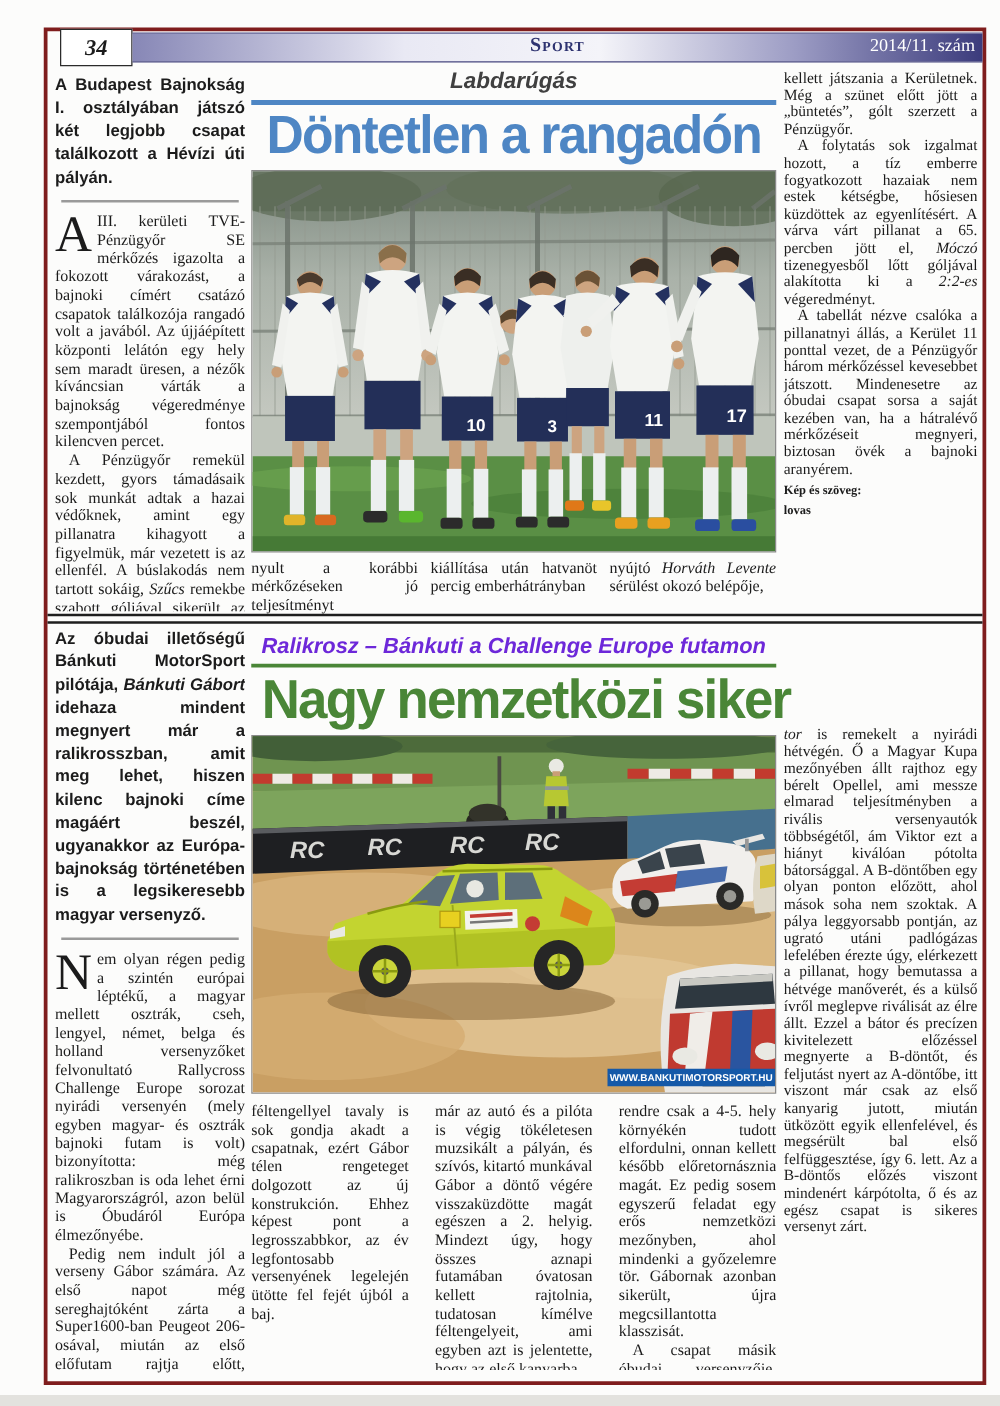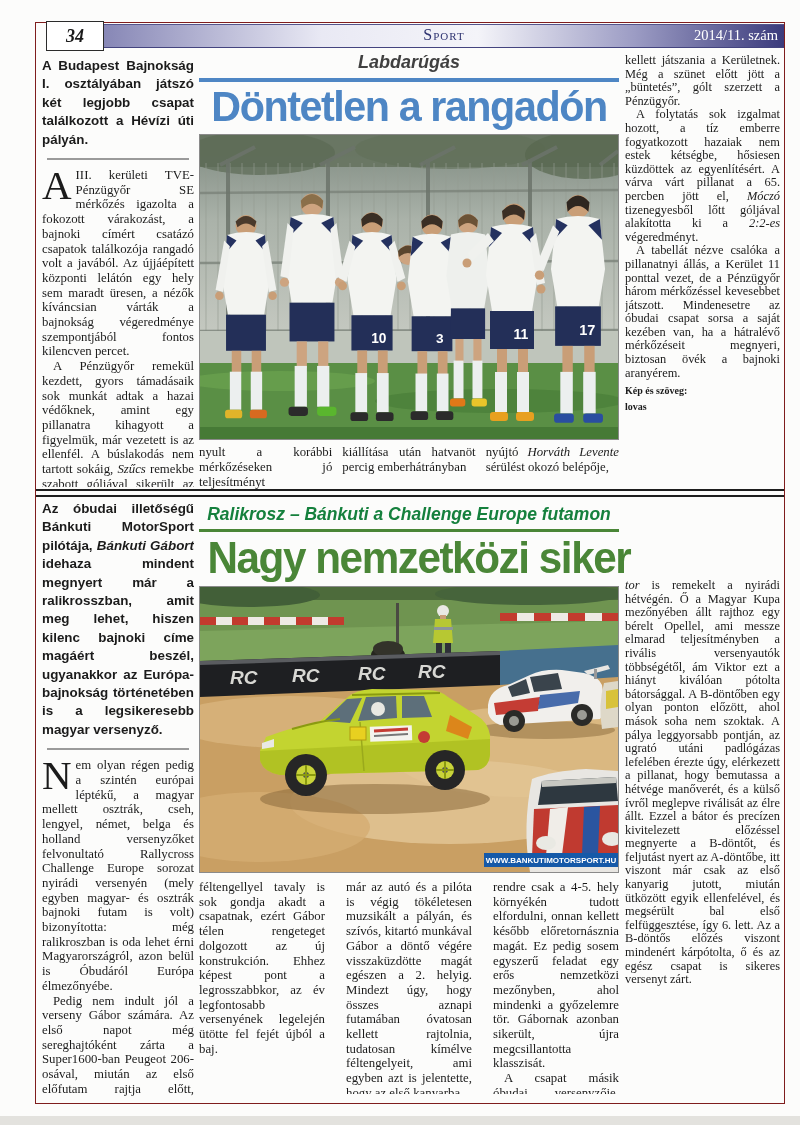--- a/index.html
+++ b/index.html
@@ -1,50 +1,50 @@
 <!DOCTYPE html>
 <html lang="hu"><head>
 <meta charset="utf-8">
 <style>
   html,body{margin:0;padding:0;}
   body{background:#ffffff;}
   .page{position:relative;width:800px;height:1125px;background:#fcfcfb;overflow:hidden;
         font-family:"Liberation Serif",serif;color:#1b1b1b;}
   .scan-edge{position:absolute;left:0;right:0;bottom:0;height:9px;background:#e3e2de;}
-  .frame{position:absolute;left:35px;top:22px;width:748px;height:1080px;border:1px solid #7f1d1d;}
+  .frame{position:absolute;left:35px;top:22px;width:748px;height:1080px;border:3px solid #7f1d1d;}
 
   
   .pnum{position:absolute;left:10px;top:-2px;width:56px;height:28px;background:#fff;
         border:1px solid #2b2b2b;display:flex;align-items:center;justify-content:center;
         font-style:italic;font-weight:bold;font-size:18px;}
   .bar{position:absolute;left:68px;top:1px;right:0;height:22px;
        background:linear-gradient(to right,#8787b6 0%,#e9e9f4 32%,#f4f4f9 55%,#9c9cc4 78%,#3b3b7c 100%);
        border-top:1px solid #54548c;border-bottom:1px solid #44447f;}
   .bar .sport{position:absolute;left:0;right:0;top:1px;text-align:center;
-       font-variant:small-caps;font-weight:normal;font-size:16px;letter-spacing:1px;color:#2e3370;}
+       font-variant:small-caps;font-weight:bold;font-size:16px;letter-spacing:1px;color:#2e3370;}
   .bar .issue{position:absolute;right:6px;top:2px;color:#fff;font-size:14.5px;}
 
   
   .lead{font-family:"Liberation Sans",sans-serif;font-weight:bold;font-size:13.4px;
         line-height:18.4px;text-align:justify;}
   .lead i{font-style:italic;}
   .lead-divider{border:none;border-top:2px solid #9a9a9a;width:94%;margin:9px auto 8px;}
   .body p{margin:0;font-size:12.8px;line-height:14.7px;text-align:justify;}
   .body p.ind{text-indent:11px;}
   .tight p{font-size:12.4px;line-height:13.6px;}
   .dropcap{float:left;font-size:41px;line-height:33px;padding:1px 4px 0 0;}
 
   .a1-left{position:absolute;left:6px;top:34px;width:152px;height:430px;overflow:hidden;}
   .a1-center{position:absolute;left:163px;top:29px;width:420px;}
   .a1-right{position:absolute;left:589px;top:31px;width:155px;height:432px;overflow:hidden;}
 
   .kicker{text-align:center;font-family:"Liberation Sans",sans-serif;font-weight:bold;
           font-style:italic;font-size:18px;color:#404040;}
   .kicker2{text-align:center;font-family:"Liberation Sans",sans-serif;font-weight:bold;
-          font-style:italic;font-size:17.5px;color:#15803d;}
+          font-style:italic;font-size:17.5px;color:#6d28d9;}
   .rule-blue{height:4px;background:#4e86c4;margin:5px 0 1px;}
   .rule-green{height:3px;background:#4a8637;margin:4px 0 2px;}
   .headline-blue{font-family:"Liberation Sans",sans-serif;font-weight:bold;font-size:43px;
           line-height:47px;color:#4e86c4;text-align:center;letter-spacing:-1.5px;
           transform:scaleX(.96);transform-origin:center;white-space:nowrap;}
   .headline-green{font-family:"Liberation Sans",sans-serif;font-weight:bold;font-size:44px;
           line-height:48px;color:#4a8637;text-align:center;letter-spacing:-1.5px;
           transform:scaleX(.96);transform-origin:center;white-space:nowrap;}
 
   .photo{border:1px solid #8a8a8a;margin-top:4px;}

